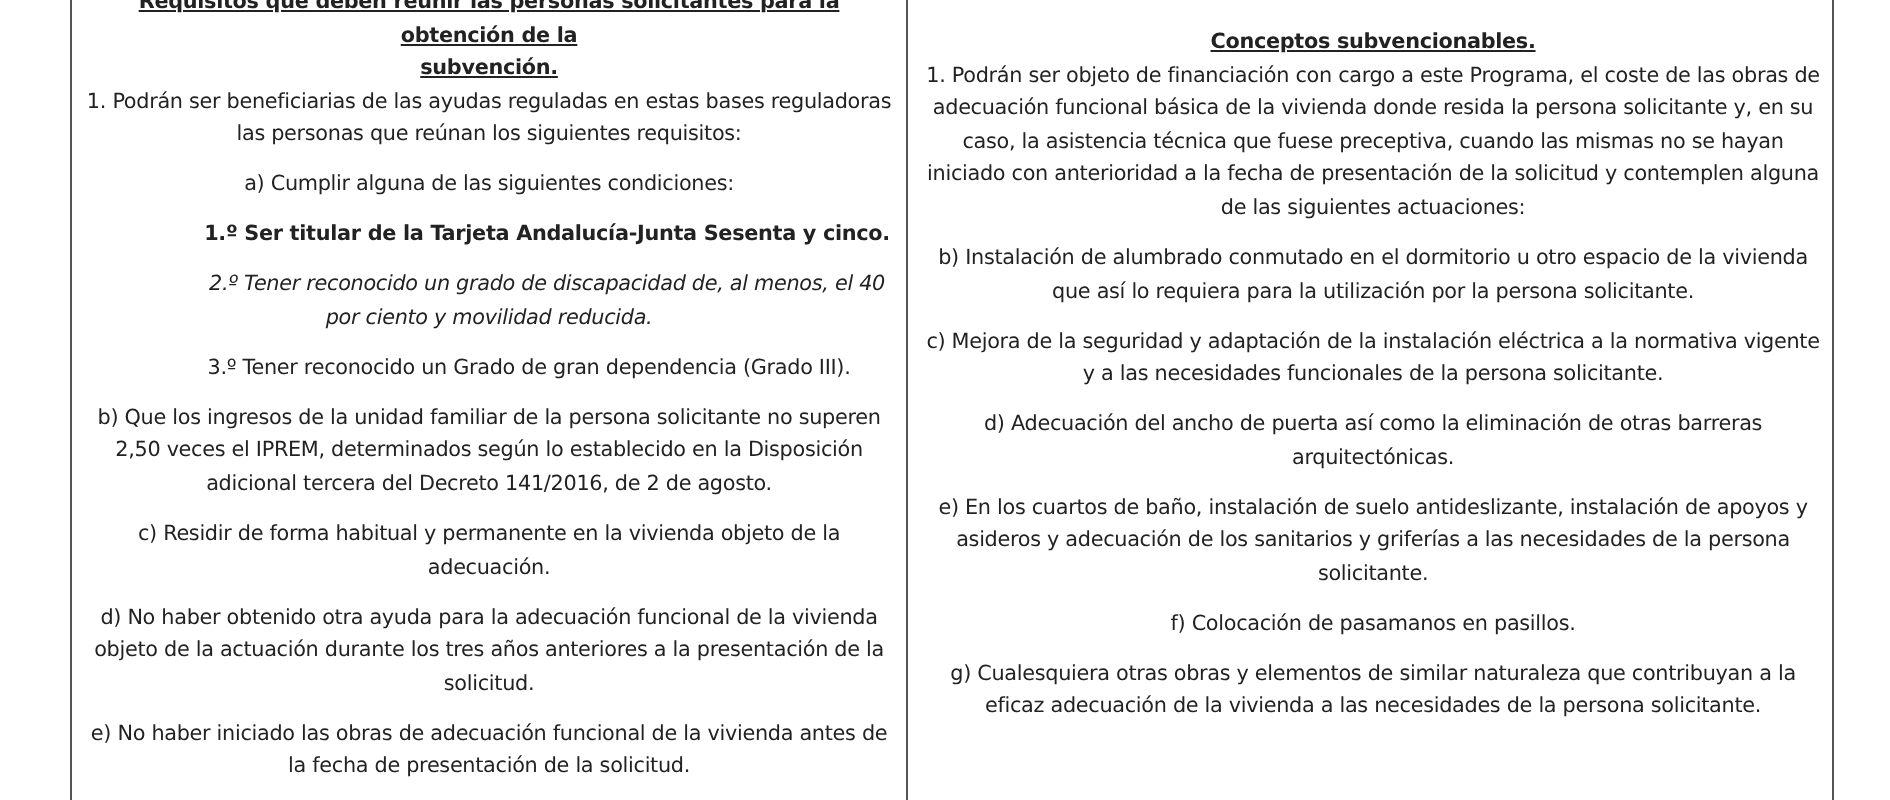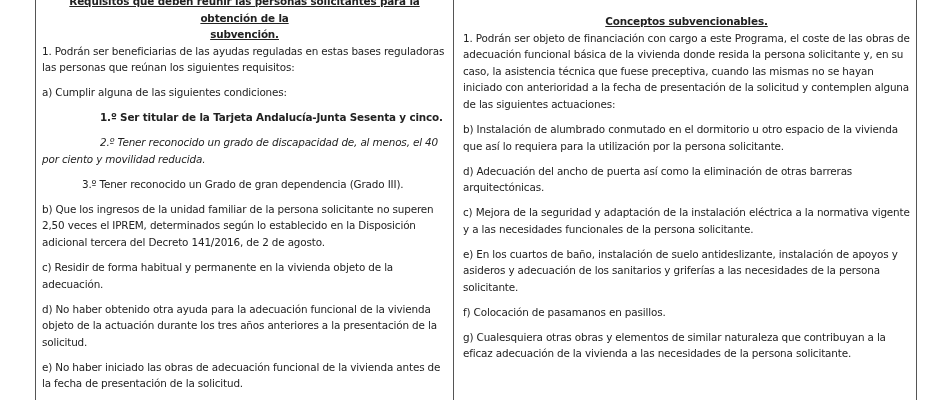--- a/index.html
+++ b/index.html
@@ -4,21 +4,21 @@
 <style>
   html, body { margin: 0; padding: 0; background: #ffffff; }
   body { width: 945px; height: 400px; overflow: hidden; position: relative;
          font-family: "DejaVu Sans", sans-serif; color: #222; }
   .table { position: absolute; left: 35px; top: -8px; width: 882px; height: 420px;
            border: 1.5px solid #555; display: flex; box-sizing: border-box; }
   .col { box-sizing: border-box; padding: 0 6px 0 6px; font-size: 10.4px; line-height: 16.6px; letter-spacing: -0.15px; }
   .col.left { width: 419px; border-right: 1.5px solid #555; }
   .col.right { width: 463px; padding-left: 9px; }
   .head { text-align: center; font-weight: bold; text-decoration: underline; }
-  .p { margin: 0 0 8.4px 0; }
+  .p { margin: 0 0 8.4px 0; text-align: center; }
   .indent { padding-left: 58px; font-weight: bold; }
   .ind-first { text-indent: 58px; font-style: italic; }
 </style>
 </head>
 <body>
 
 <div class="table">
   <div class="col left">
     <div class="head">
       <div>Requisitos que deben reunir las personas solicitantes para la obtención de la</div>
@@ -32,20 +32,20 @@
     <p class="p">b) Que los ingresos de la unidad familiar de la persona solicitante no superen 2,50 veces el IPREM, determinados según lo establecido en la Disposición adicional tercera del Decreto 141/2016, de 2 de agosto.</p>
     <p class="p">c) Residir de forma habitual y permanente en la vivienda objeto de la adecuación.</p>
     <p class="p">d) No haber obtenido otra ayuda para la adecuación funcional de la vivienda objeto de la actuación durante los tres años anteriores a la presentación de la solicitud.</p>
     <p class="p">e) No haber iniciado las obras de adecuación funcional de la vivienda antes de la fecha de presentación de la solicitud.</p>
 
   </div>
   <div class="col right">
     <div class="head" style="margin-top:20px">Conceptos subvencionables.</div>
     <p class="p">1. Podrán ser objeto de financiación con cargo a este Programa, el coste de las obras de adecuación funcional básica de la vivienda donde resida la persona solicitante y, en su caso, la asistencia técnica que fuese preceptiva, cuando las mismas no se hayan iniciado con anterioridad a la fecha de presentación de la solicitud y contemplen alguna de las siguientes actuaciones:</p>
     <p class="p">b) Instalación de alumbrado conmutado en el dormitorio u otro espacio de la vivienda que así lo requiera para la utilización por la persona solicitante.</p>
+    <p class="p">c) Mejora de la seguridad y adaptación de la instalación eléctrica a la normativa vigente y a las necesidades funcionales de la persona solicitante.</p>
     <p class="p">d) Adecuación del ancho de puerta así como la eliminación de otras barreras arquitectónicas.</p>
-    <p class="p">c) Mejora de la seguridad y adaptación de la instalación eléctrica a la normativa vigente y a las necesidades funcionales de la persona solicitante.</p>
     <p class="p">e) En los cuartos de baño, instalación de suelo antideslizante, instalación de apoyos y asideros y adecuación de los sanitarios y griferías a las necesidades de la persona solicitante.</p>
     <p class="p">f) Colocación de pasamanos en pasillos.</p>
     <p class="p">g) Cualesquiera otras obras y elementos de similar naturaleza que contribuyan a la eficaz adecuación de la vivienda a las necesidades de la persona solicitante.</p>
 
   </div>
 </div>
 
 </body></html>

